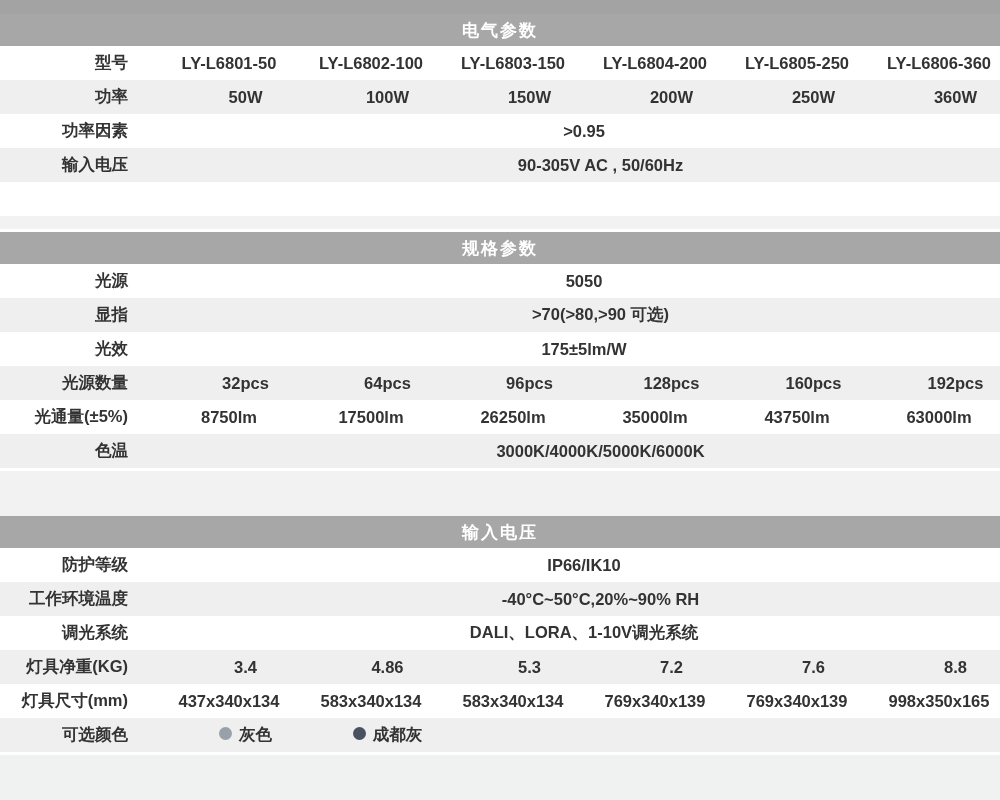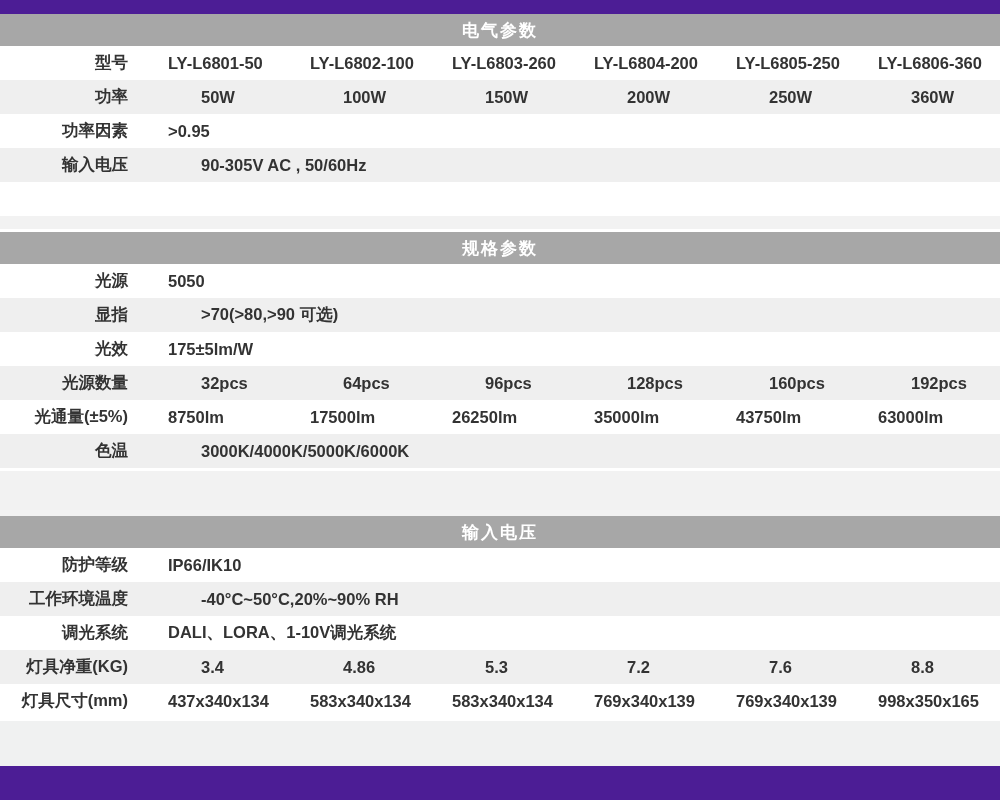--- a/index.html
+++ b/index.html
@@ -1,19 +1,19 @@
 <!DOCTYPE html>
 <html style="--header-bg: #a7a7a7; --header-text: #ffffff; --stripe-bg: #efefef; --band-bg: #f2f2f2; --footer-bg: #f0f1f1;"><head>
 <meta charset="utf-8">
 <style>
   html,body{margin:0;padding:0;}
   body{width:1000px;height:800px;background:#ffffff;}
   .page{
     width:1000px;height:800px;overflow:hidden;position:relative;
-    background:#4c1d95;
+    background:#a3a3a3;
     font-family:"Liberation Sans","DejaVu Sans",sans-serif;
     color:#333333;
   }
   .top-margin{height:14px;}
   .section-header{
     height:32px;
     background:var(--header-bg,#a7a7a7);
     color:var(--header-text,#ffffff);
     display:flex;align-items:center;justify-content:center;
     font-size:17px;font-weight:700;letter-spacing:2px;
@@ -23,21 +23,21 @@
     display:grid;
     grid-template-columns:148px repeat(6,1fr);
     align-items:center;
     font-size:16.5px;
     background:#ffffff;
     font-weight:bold;
   }
   .row.stripe{background:var(--stripe-bg,#efefef);gap:33px;}
   .cell{overflow:visible;white-space:nowrap;}
   .cell.label{text-align:right;padding-right:20px;}
-  .cell.value{padding-left:20px;}
+  .cell.value{padding-left:20px;text-align:center;}
   .cell.span6{grid-column:2 / 8;}
   
   .gap-white-lg{height:34px;background:#ffffff;}
   .gap-band-sm{height:13px;background:var(--band-bg,#f2f2f2);}
   .gap-white-xs{height:3px;background:#ffffff;}
   .gap-band-lg{height:45px;background:var(--band-bg,#f2f2f2);}
   
   .dot{
     display:inline-block;width:13px;height:13px;border-radius:50%;
     vertical-align:-1px;margin-right:7px;
@@ -51,21 +51,21 @@
 <body>
 
 <div class="page" style="color: rgb(51, 51, 51);">
   <div class="top-margin"></div>
   <div id="sections">
       <div class="section-header">电气参数</div>
       <div class="row">
         <div class="cell label">型号</div>
         <div class="cell value">LY-L6801-50</div>
         <div class="cell value">LY-L6802-100</div>
-        <div class="cell value">LY-L6803-260</div>
+        <div class="cell value">LY-L6803-150</div>
         <div class="cell value">LY-L6804-200</div>
         <div class="cell value">LY-L6805-250</div>
         <div class="cell value">LY-L6806-360</div>
       </div>
       <div class="row stripe">
         <div class="cell label">功率</div>
         <div class="cell value">50W</div>
         <div class="cell value">100W</div>
         <div class="cell value">150W</div>
         <div class="cell value">200W</div>
@@ -144,16 +144,21 @@
       </div>
       <div class="row">
         <div class="cell label">灯具尺寸(mm)</div>
         <div class="cell value">437x340x134</div>
         <div class="cell value">583x340x134</div>
         <div class="cell value">583x340x134</div>
         <div class="cell value">769x340x139</div>
         <div class="cell value">769x340x139</div>
         <div class="cell value">998x350x165</div>
       </div>
+      <div class="row stripe">
+        <div class="cell label">可选颜色</div>
+        <div class="cell value"><span class="dot" style="background: rgb(152, 161, 169);"></span><span class="swatch-label">灰色</span></div>
+        <div class="cell value"><span class="dot" style="background: rgb(73, 82, 94);"></span><span class="swatch-label">成都灰</span></div>
+      </div>
     </div>
   <div class="footer-sep"></div>
   <div class="page-footer"></div>
 </div>
 
 </body></html>

